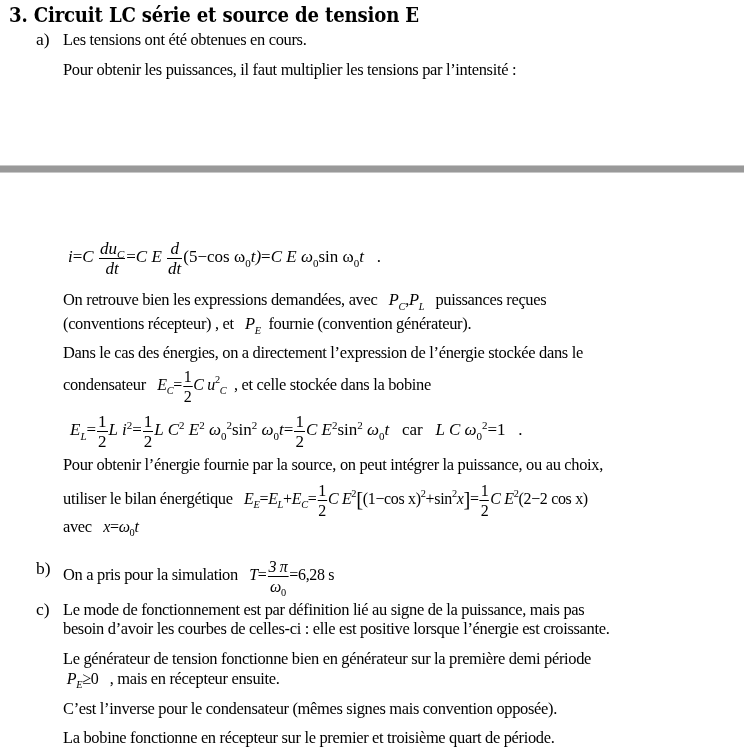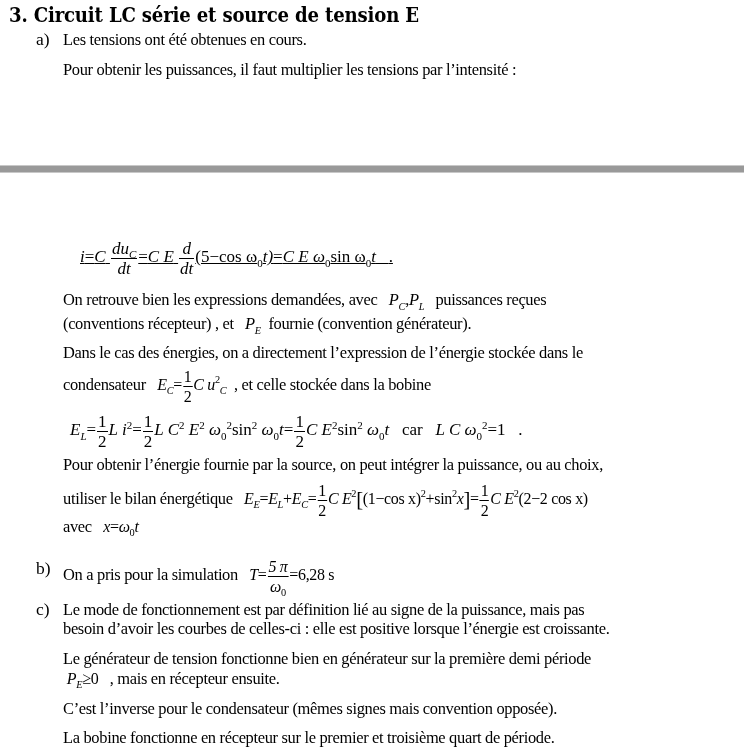--- a/index.html
+++ b/index.html
@@ -25,21 +25,21 @@
 <body>
 
 <div class="abs heading">3. Circuit LC série et source de tension E</div>
 
 <div class="label" style="left:36px;top:29px;">a)</div>
 <div class="abs txt" style="left:63px;top:29px;">Les tensions ont été obtenues en cours.</div>
 <div class="abs txt" style="left:63px;top:59px;">Pour obtenir les puissances, il faut multiplier les tensions par l’intensité :</div>
 
 <div class="sep"></div>
 
-<div class="abs math m" style="left:80px;top:240px;text-decoration:underline;">
+<div class="abs math m" style="left:68px;top:240px;">
   <i>i</i>=<i>C</i>
   <span class="frac"><span class="num"><i>du</i><sub><i>C</i></sub></span><span class="den"><i>dt</i></span></span>=<i>C E</i>
   <span class="frac"><span class="num"><i>d</i></span><span class="den"><i>dt</i></span></span><span>(5−cos ω</span><sub>0</sub><i>t)</i>=<i>C E ω</i><sub>0</sub><span>sin ω</span><sub>0</sub><i>t</i>
   &nbsp;&nbsp;<span>.</span>
 </div>
 
 <div class="abs txt" style="left:63px;top:289px;">
   <span>On retrouve bien les expressions demandées, avec</span>&nbsp;&nbsp;
   <span class="m"><i>P</i><sub><i>C</i></sub>,<i>P</i><sub><i>L</i></sub></span>&nbsp;&nbsp;
   <span>puissances reçues</span>
@@ -70,21 +70,21 @@
   <span class="m math"><i>E</i><sub><i>E</i></sub>=<i>E</i><sub><i>L</i></sub>+<i>E</i><sub><i>C</i></sub>=<span class="frac"><span class="num">1</span><span class="den">2</span></span><i>C E</i><sup>2</sup><span class="big">[</span><span>(1−cos x)</span><sup>2</sup><span>+sin</span><sup>2</sup><i>x</i><span class="big">]</span>=<span class="frac"><span class="num">1</span><span class="den">2</span></span><i>C E</i><sup>2</sup><span>(2−2 cos x)</span></span>
 </div>
 <div class="abs txt" style="left:63px;top:516px;">
   <span>avec</span>&nbsp;&nbsp;
   <span class="m math"><i>x</i>=<i>ω</i><sub>0</sub><i>t</i></span>
 </div>
 
 <div class="label" style="left:36px;top:558px;">b)</div>
 <div class="abs txt" style="left:63px;top:558px;">
   <span>On a pris pour la simulation</span>&nbsp;&nbsp;
-  <span class="m math"><i>T</i>=<span class="frac"><span class="num"><i>5 π</i></span><span class="den"><i>ω</i><sub>0</sub></span></span><span>=6,28 s</span></span>
+  <span class="m math"><i>T</i>=<span class="frac"><span class="num"><i>3 π</i></span><span class="den"><i>ω</i><sub>0</sub></span></span><span>=6,28 s</span></span>
 </div>
 
 <div class="label" style="left:36px;top:599px;">c)</div>
 <div class="abs txt" style="left:63px;top:599px;">Le mode de fonctionnement est par définition lié au signe de la puissance, mais pas</div>
 <div class="abs txt" style="left:63px;top:618px;">besoin d’avoir les courbes de celles-ci : elle est positive lorsque l’énergie est croissante.</div>
 <div class="abs txt" style="left:63px;top:648px;">Le générateur de tension fonctionne bien en générateur sur la première demi période</div>
 <div class="abs txt" style="left:63px;top:668px;">
   &nbsp;<span class="m math"><i>P</i><sub><i>E</i></sub><span>≥0</span></span>&nbsp;&nbsp;
   <span>, mais en récepteur ensuite.</span>
 </div>

